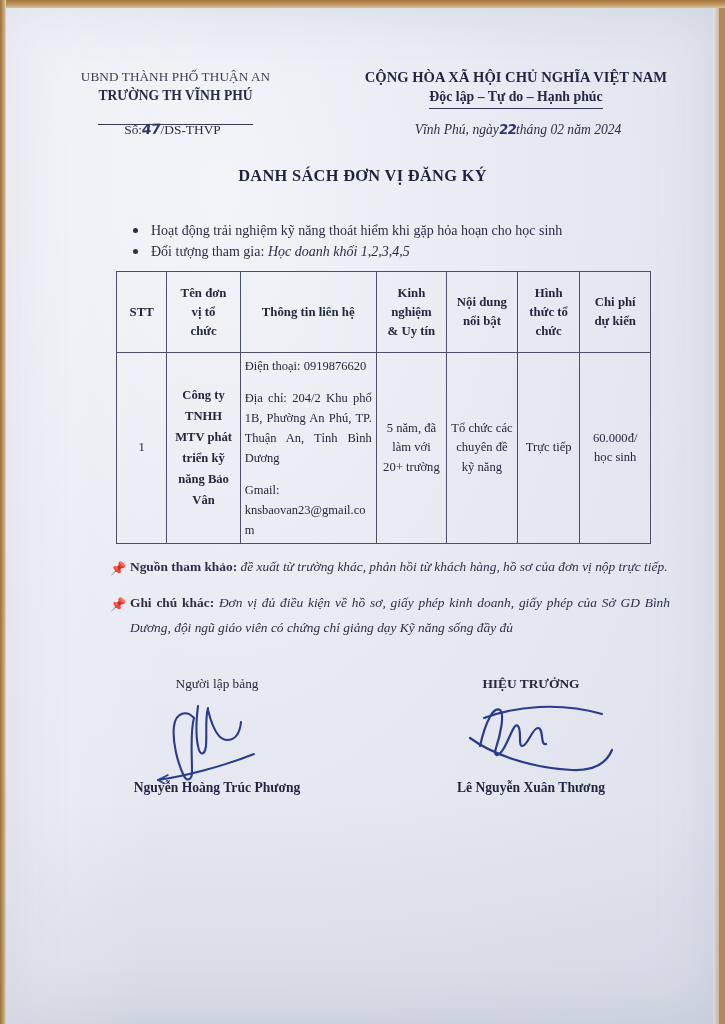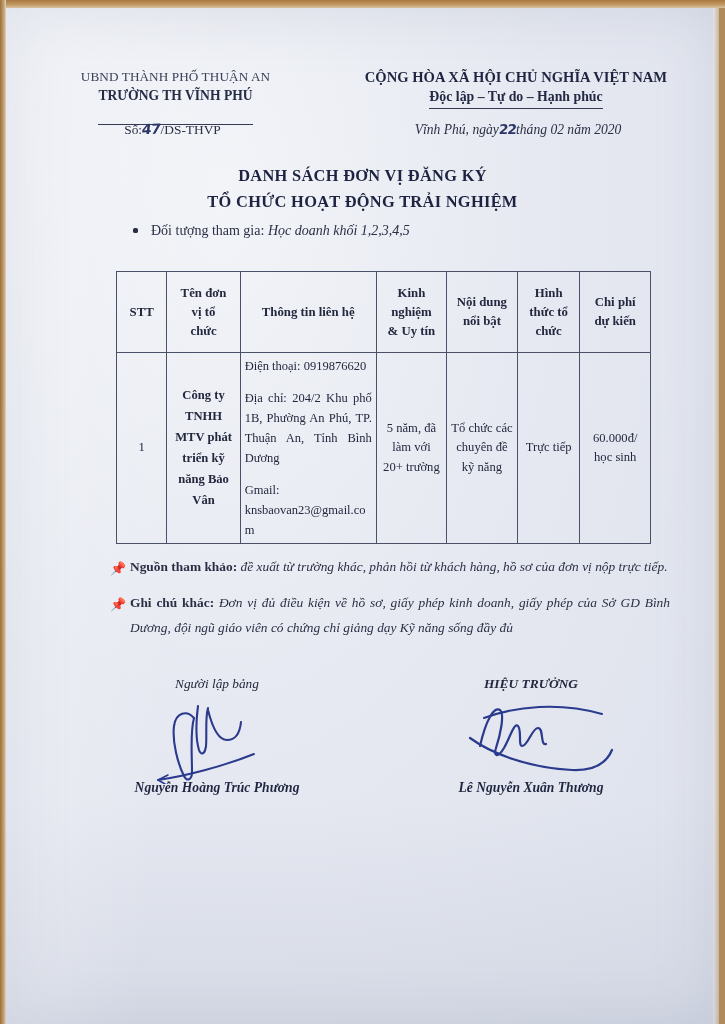--- a/index.html
+++ b/index.html
@@ -267,21 +267,20 @@
   .note b { font-weight: bold; }
   .note i { font-style: italic; }
 
   
   .signs {
     position: absolute;
     top: 668px;
     left: 0;
     width: 713px;
     height: 130px;
-    font-style: italic;
   }
   .sign-l { position: absolute; left: 96px;  width: 230px; text-align: center; }
   .sign-r { position: absolute; left: 400px; width: 250px; text-align: center; }
   .sign-role {
     font-size: 13.4px;
     font-weight: bold;
     color: #23283f;
   }
   .sign-role.plain { font-weight: normal; font-size: 13.3px; }
   .sign-name {
@@ -319,30 +318,30 @@
         <div class="hdr-r1">CỘNG HÒA XÃ HỘI CHỦ NGHĨA VIỆT NAM</div>
         <div class="hdr-r2">Độc lập – Tự do – Hạnh phúc</div>
       </div>
     </div>
 
     <div class="subhdr">
       <div class="so">
         <span>Số:</span><span class="hand">47</span><span>/DS-THVP</span>
       </div>
       <div class="datebox">
-        <span>Vĩnh Phú, ngày</span><span class="hand">22</span><span>tháng 02 năm 2020</span>
+        <span>Vĩnh Phú, ngày</span><span class="hand">22</span><span>tháng 02 năm 2024</span>
       </div>
     </div>
 
     <div class="title1">DANH SÁCH ĐƠN VỊ ĐĂNG KÝ</div>
-    <div class="title2">TỔ CHỨC HOẠT ĐỘNG TRẢI NGHIỆM</div>
 
     <div class="bullets">
       <div class="bullet">
         <span class="dot"></span>
+        <span>Hoạt động trải nghiệm kỹ năng thoát hiểm khi gặp hỏa hoạn cho học sinh</span>
       </div>
       <div class="bullet">
         <span class="dot"></span>
         <span>Đối tượng tham gia: </span><span class="it">Học doanh khối 1,2,3,4,5</span>
       </div>
     </div>
 
     <table class="main">
       <thead>
         <tr>

